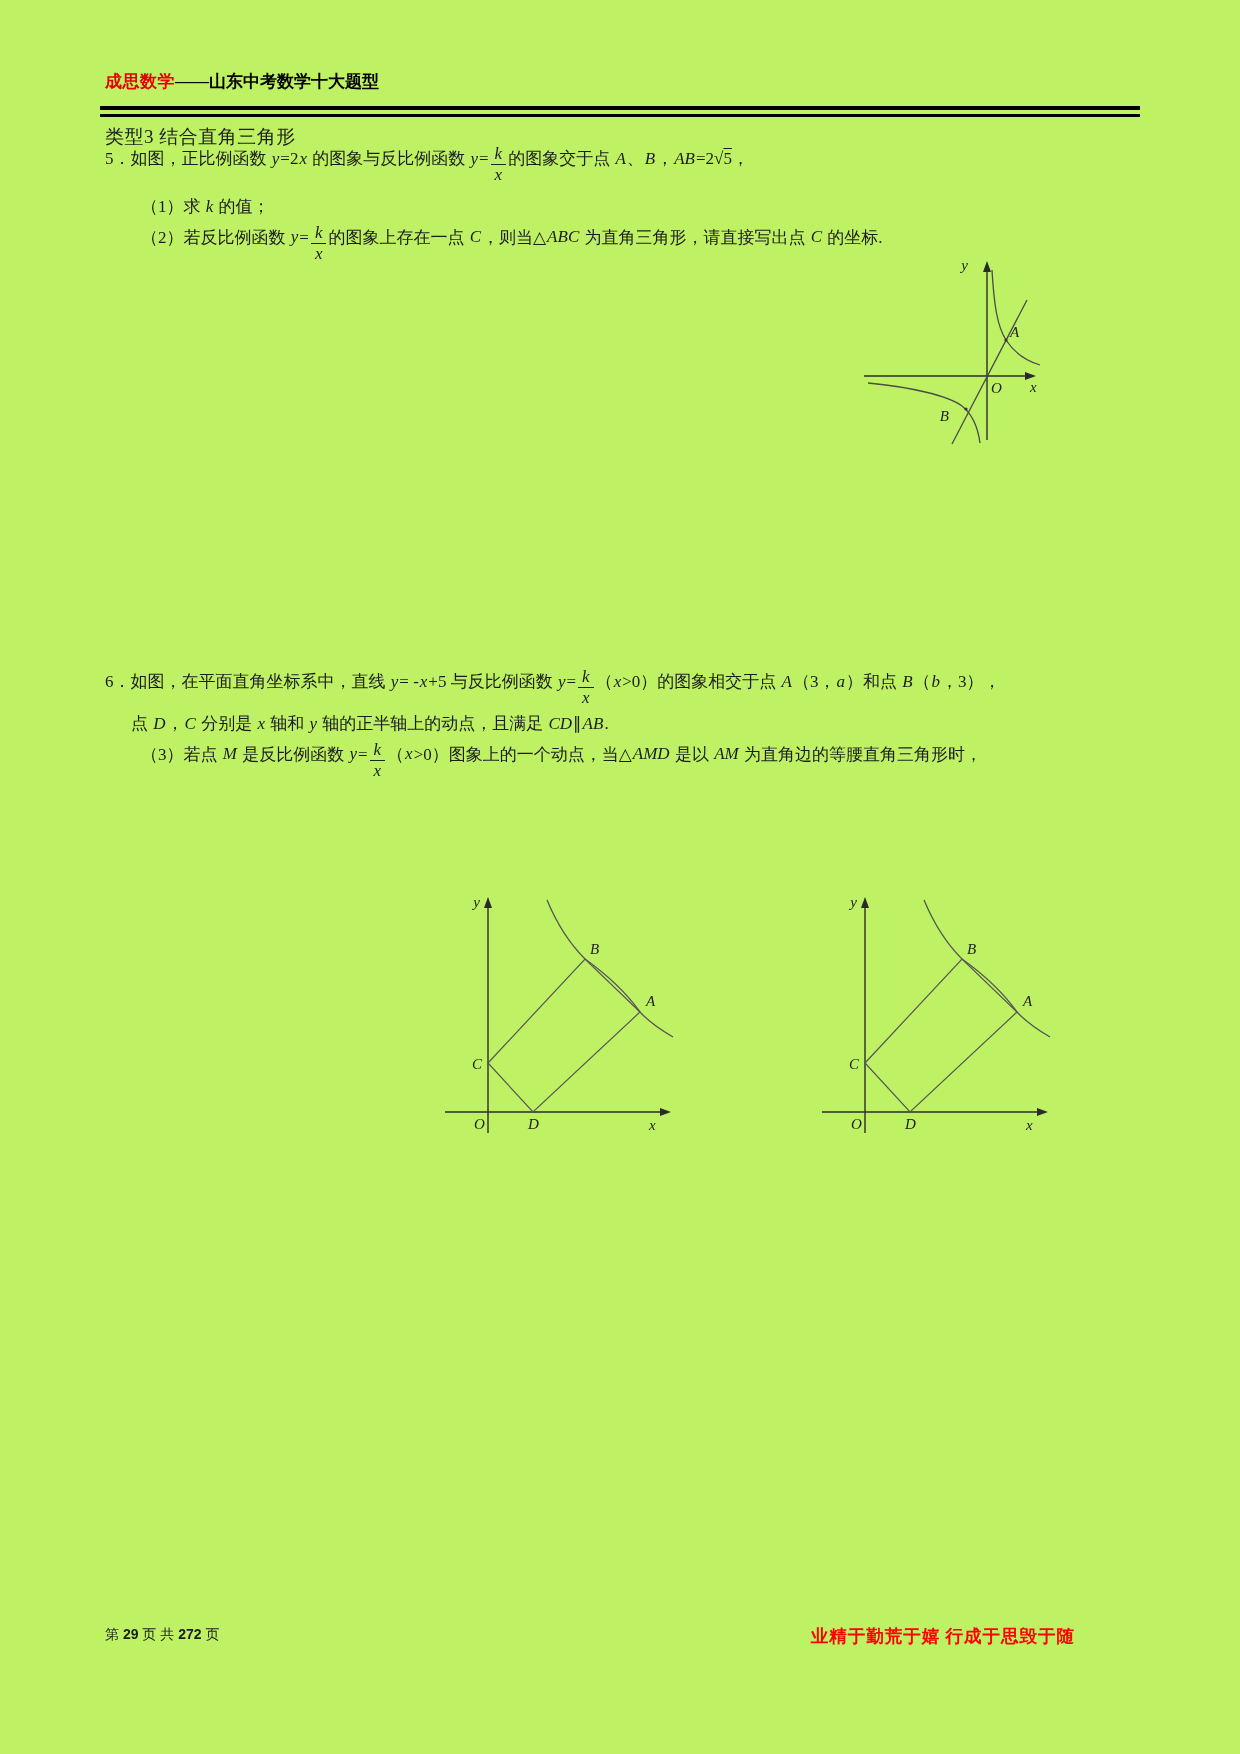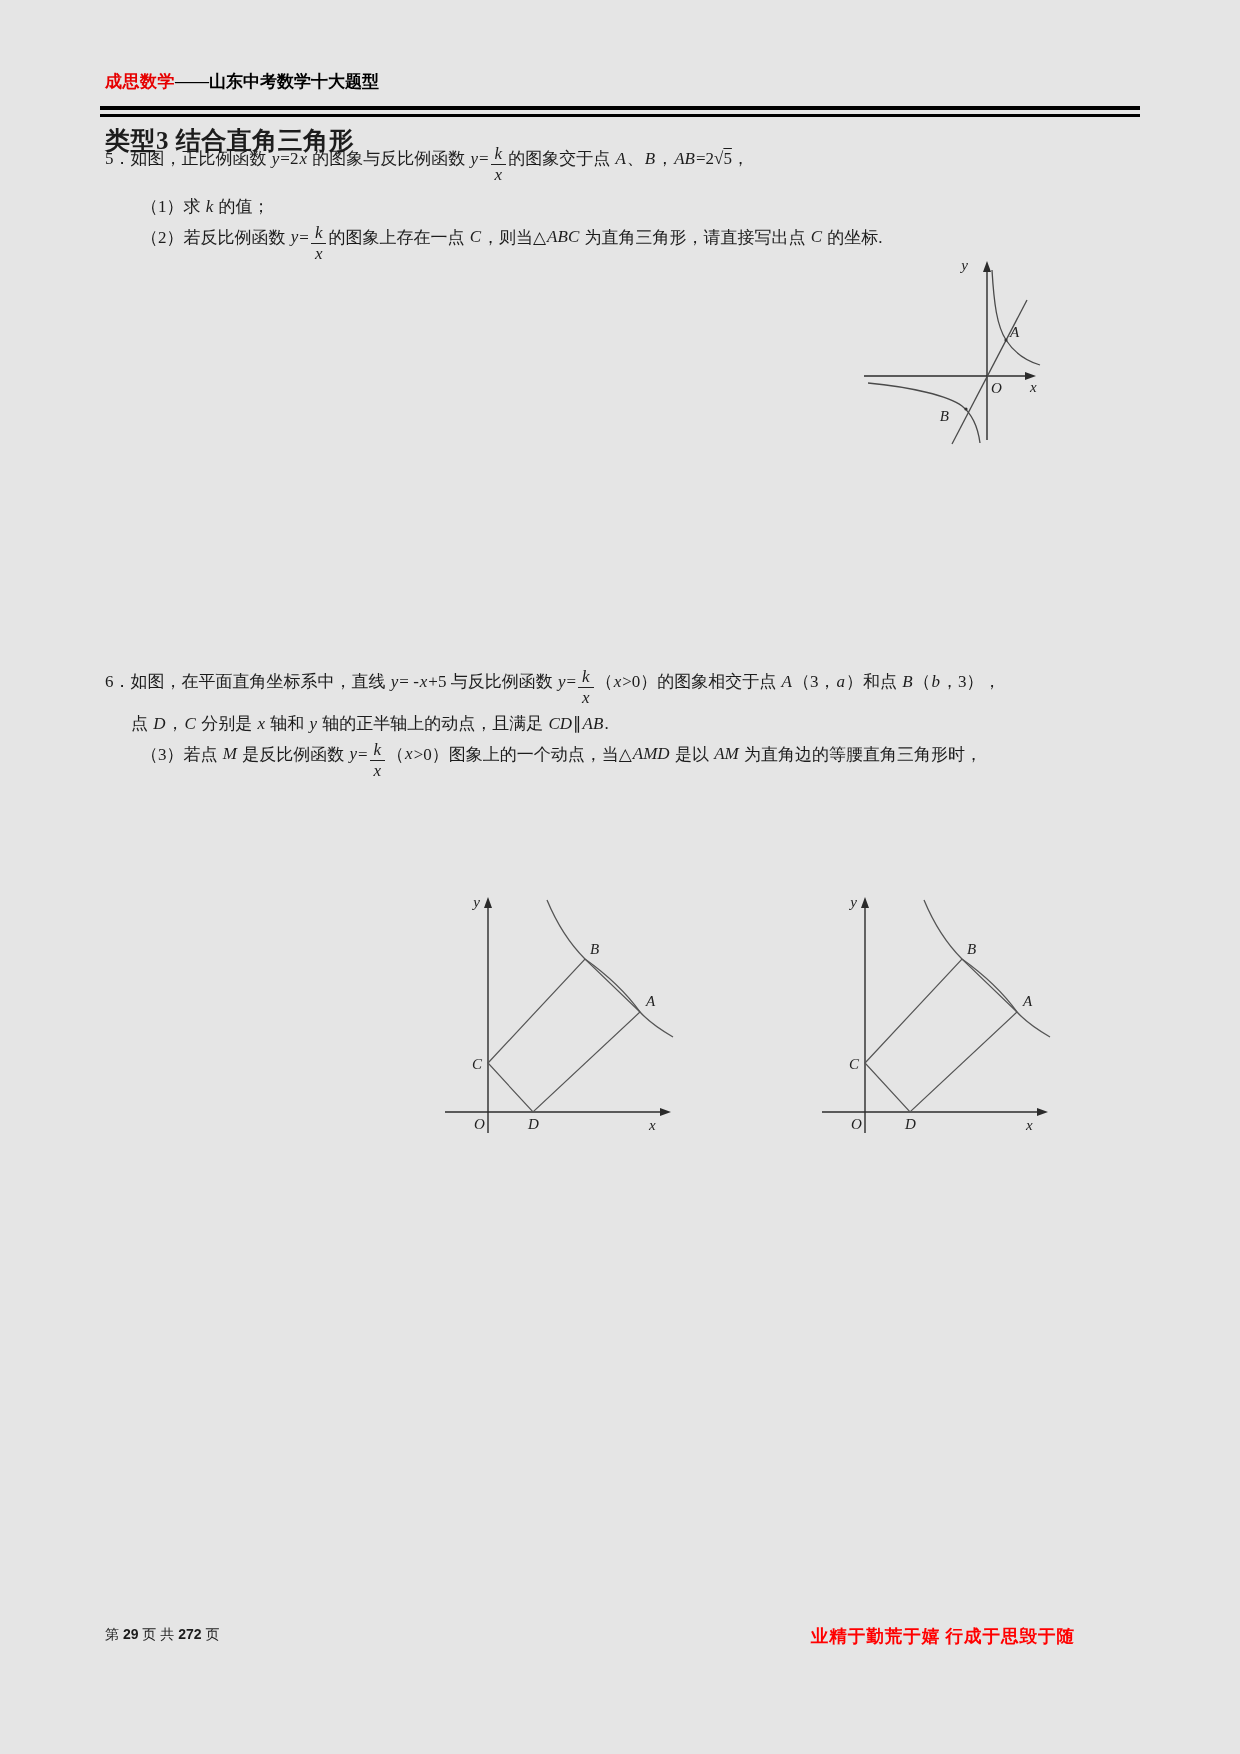--- a/index.html
+++ b/index.html
@@ -1,32 +1,32 @@
 <!DOCTYPE html>
 <html><head>
 <meta charset="utf-8">
 <style>
   html,body{margin:0;padding:0;background:#fff;}
   .page{
     position:relative;
     width:1240px;height:1754px;
-    background:#e5e5e5;
+    background:#bef264;
     font-family:"Liberation Serif","DejaVu Sans",serif;
     color:#1c1c1c;
     font-size:17px;
     overflow:hidden;
   }
   
   .hdr{position:absolute;left:105px;top:70px;white-space:nowrap;font-weight:bold;font-size:17px;}
   .brand{color:#e60000;font-weight:bold;letter-spacing:.5px;}
   .hdr-sub{color:#000;font-weight:bold;}
   .rule1{position:absolute;left:100px;right:100px;top:106px;height:4px;background:#000;}
   .rule2{position:absolute;left:100px;right:100px;top:114px;height:2.5px;background:#000;}
   
-  .section{position:absolute;left:105px;top:124px;font-weight:bold;font-size:25px;letter-spacing:.5px;}
+  .section{position:absolute;left:105px;top:124px;font-weight:normal;font-size:19px;letter-spacing:.5px;}
   
   .p5{position:absolute;left:105px;top:143px;width:1035px;line-height:30px;}
   .p6{position:absolute;left:105px;top:666px;width:1040px;line-height:30px;}
   .tline{margin:0;}
   .ind{padding-left:36px;}
   .ind2{padding-left:26px;}
   .mt6{margin-top:6px;}
   .mt4{}
   .var{font-style:italic;font-family:"Liberation Serif",serif;padding:0 1px;}
   .frac{display:inline-block;text-align:center;vertical-align:-0.95em;line-height:1.05;margin:2px 2px;}

